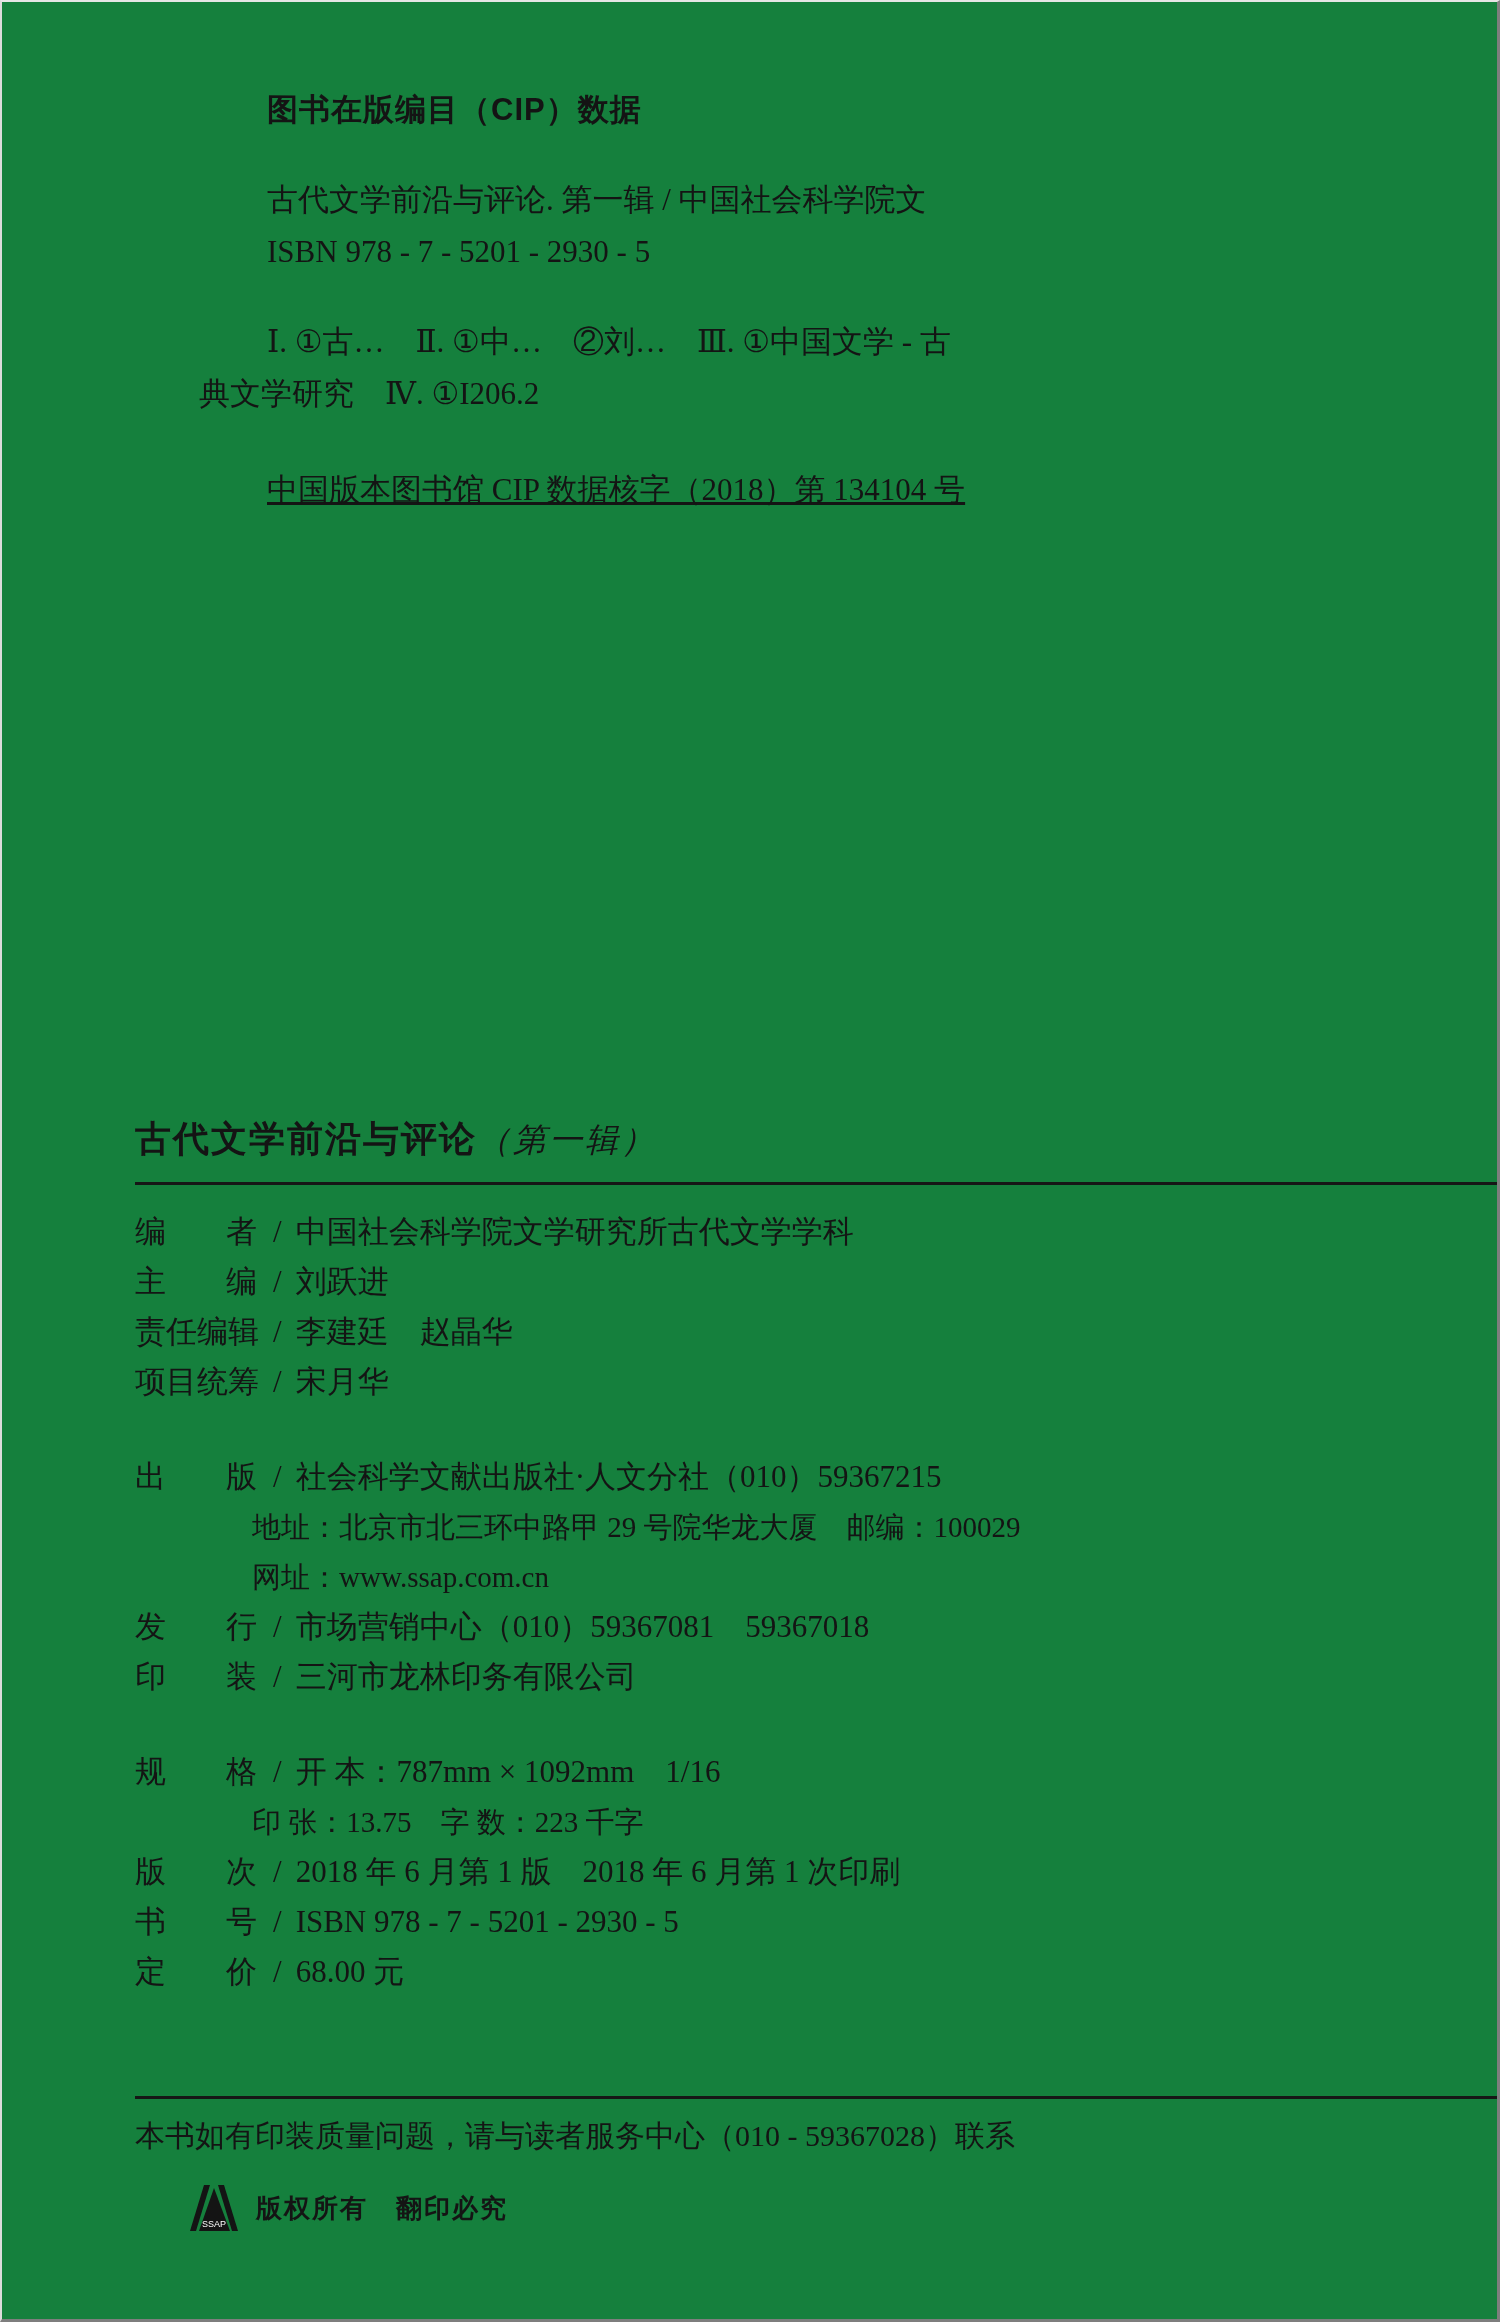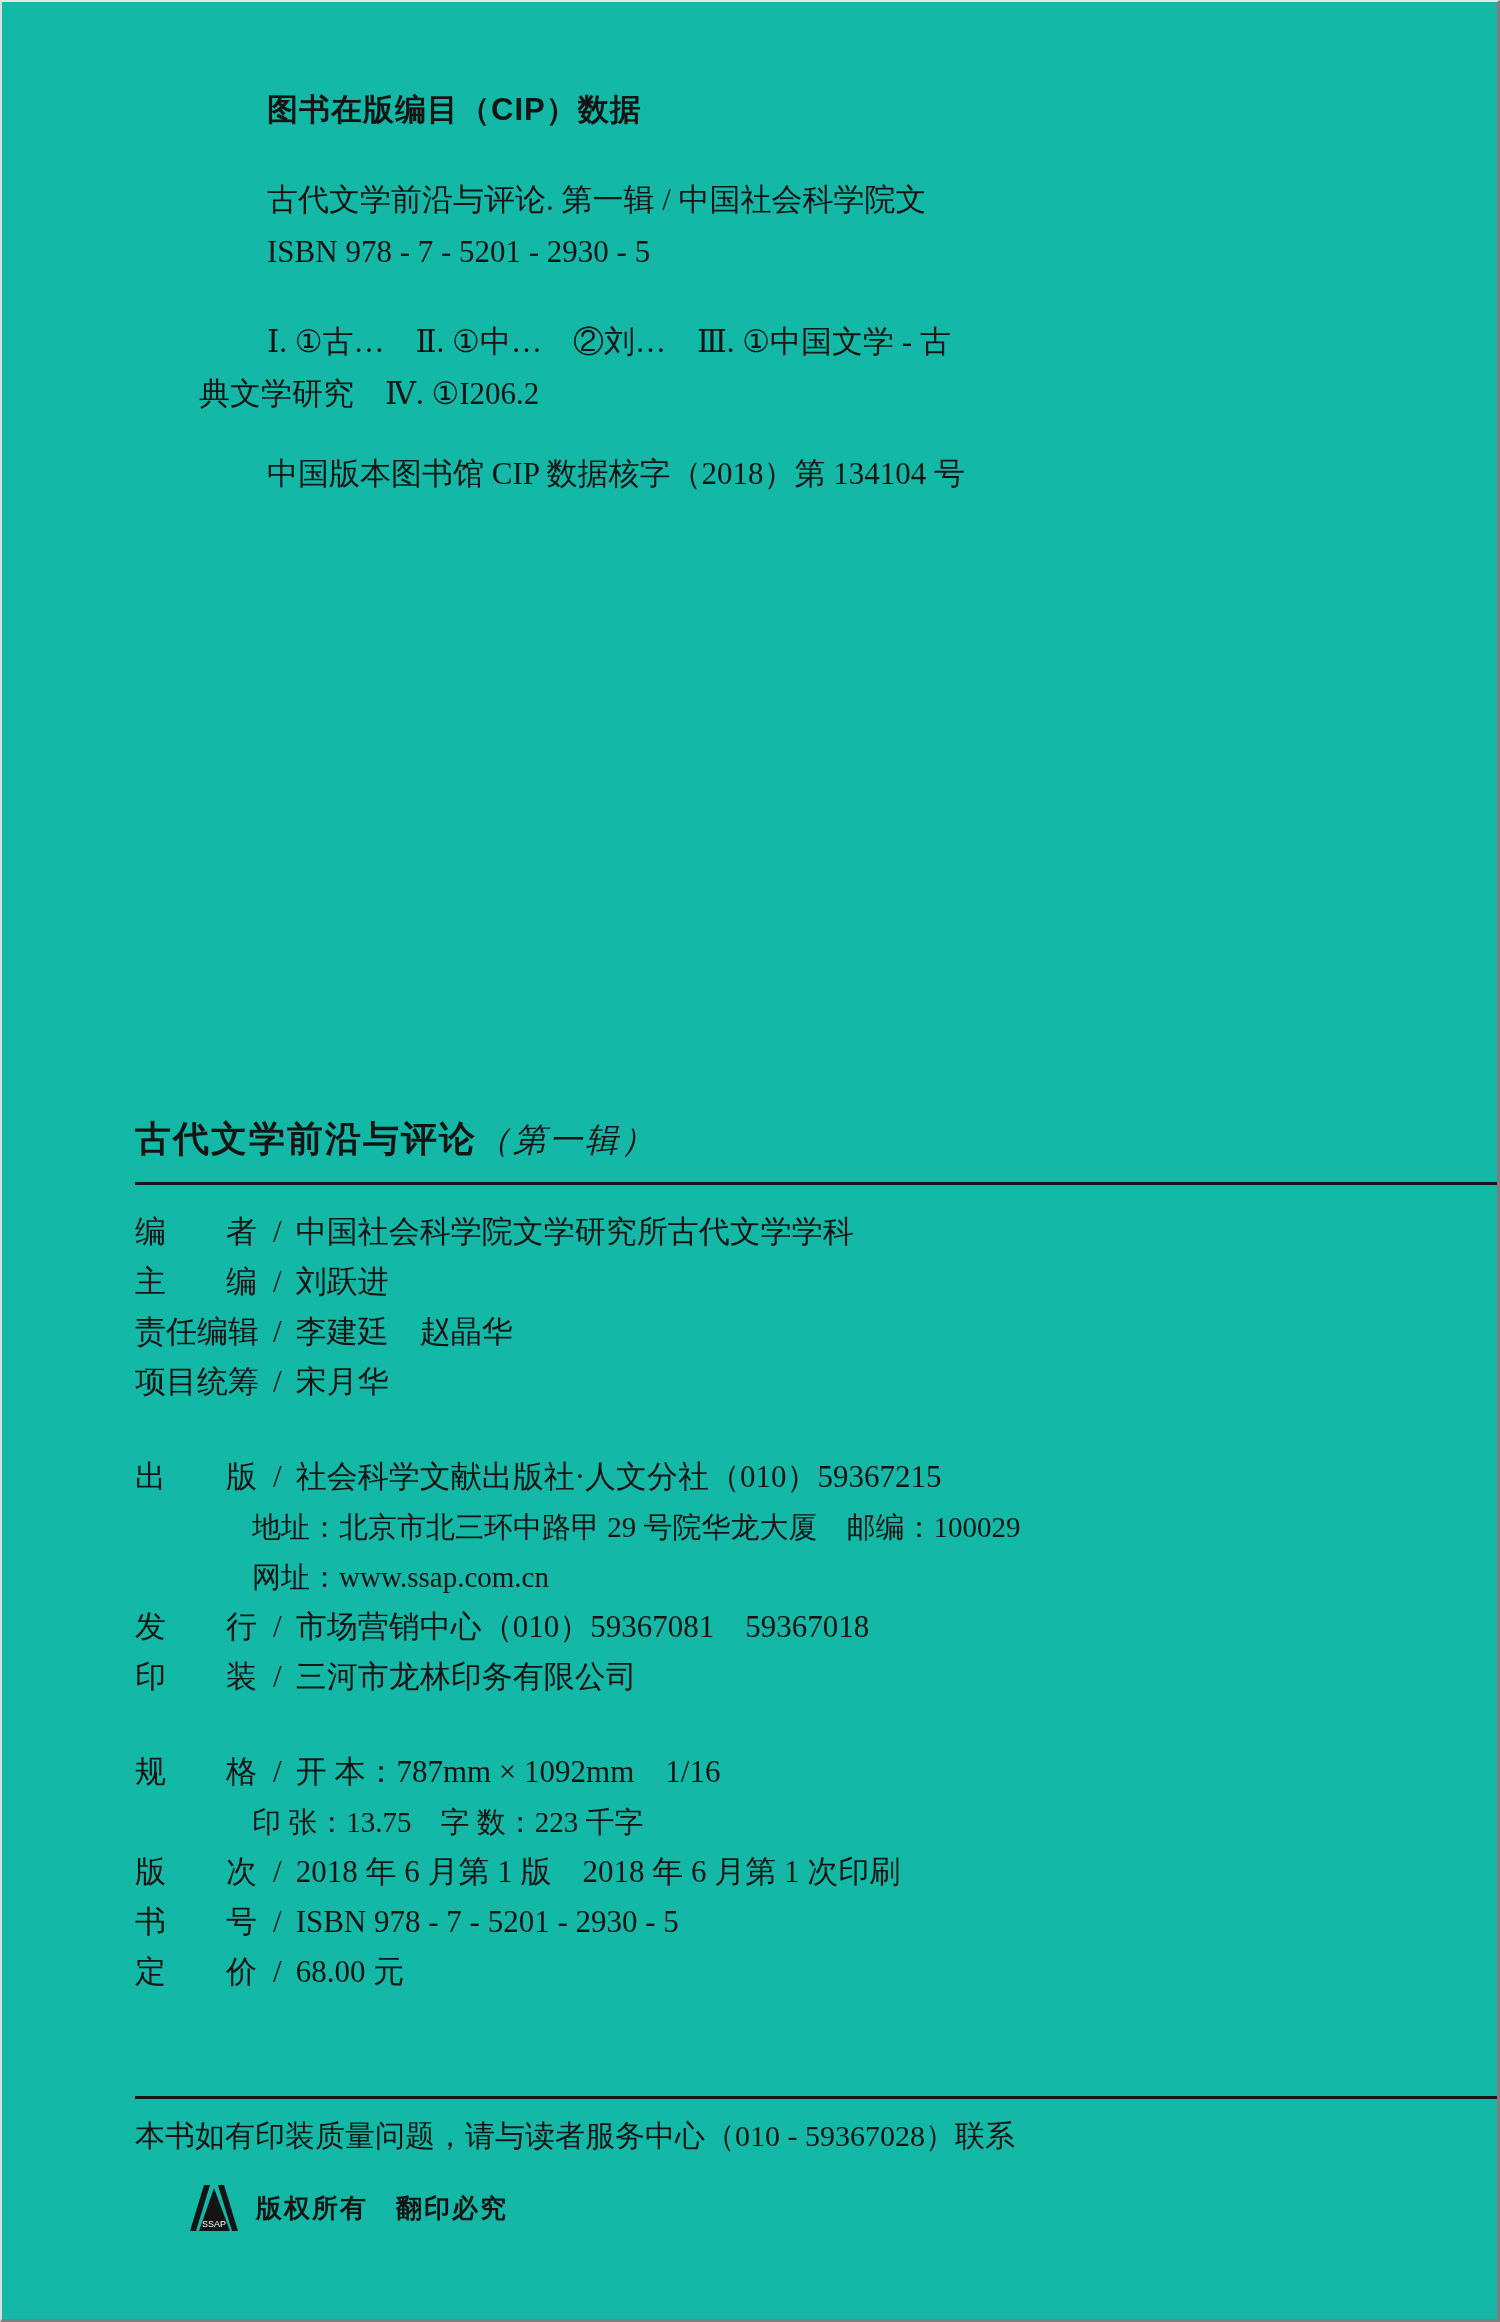--- a/index.html
+++ b/index.html
@@ -1,41 +1,41 @@
 <!DOCTYPE html>
 <html><head>
 <meta charset="utf-8">
 <style>
   html,body { margin:0; padding:0; background:#f2f2f2; }
   .page {
     position:relative;
     width:1500px; height:2322px;
     margin:0 auto;
-    background:#14b8a6;
+    background:#15803d;
     box-sizing:border-box;
     border-left:2px solid #dcdcdc;
     border-top:2px solid #e6e6e6;
     border-right:3px solid #7e7e7e;
     border-bottom:3px solid #7e7e7e;
     color:#141414;
     font-family:"Liberation Serif","DejaVu Serif",serif;
     overflow:hidden;
   }
 
   
   .cip-block { position:absolute; left:197px; top:90px; white-space:nowrap; }
   .cip-heading {
     margin:0 0 0 68px;
     font-family:"Liberation Sans","DejaVu Sans",sans-serif;
     font-weight:bold; font-size:31px; line-height:36px;
     letter-spacing:1px;
   }
   .cip-para { margin-top:46px; font-size:31px; line-height:52px; }
   .cip-para.second { margin-top:38px; }
-  .cip-para.third  { margin-top:28px; }
+  .cip-para.third  { margin-top:44px;text-decoration:underline; }
   .cip-line.indent { padding-left:68px; }
 
   
   .colophon { position:absolute; left:133px; top:1115px; width:1362px; }
   .book-title-line { line-height:44px; white-space:nowrap; }
   .book-title {
     font-family:Liberation Sans, sans-serif;
     font-weight:bold; font-size:36px; letter-spacing:2px;
   }
   .book-title-suffix { font-size:33px; font-style:italic; letter-spacing:3px; }

